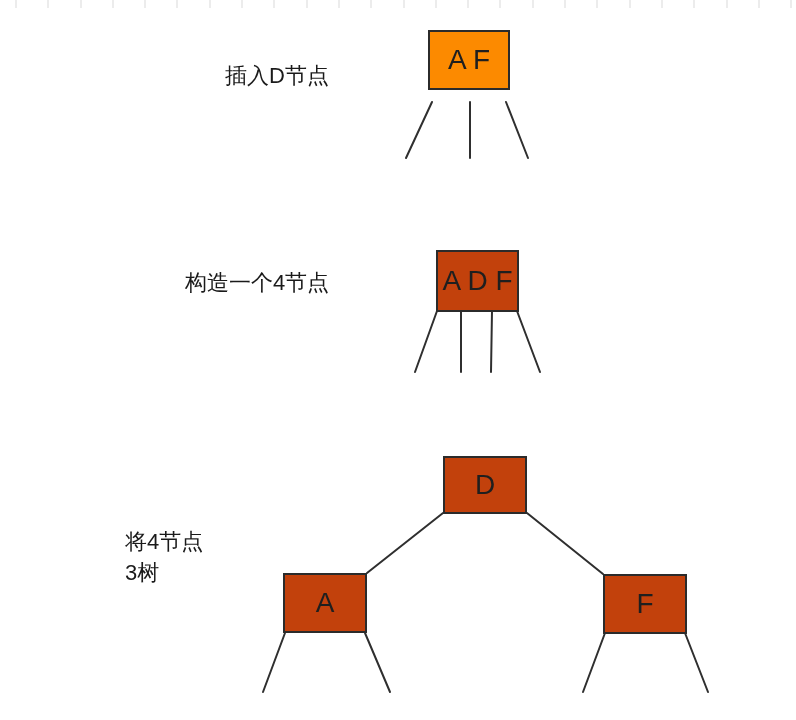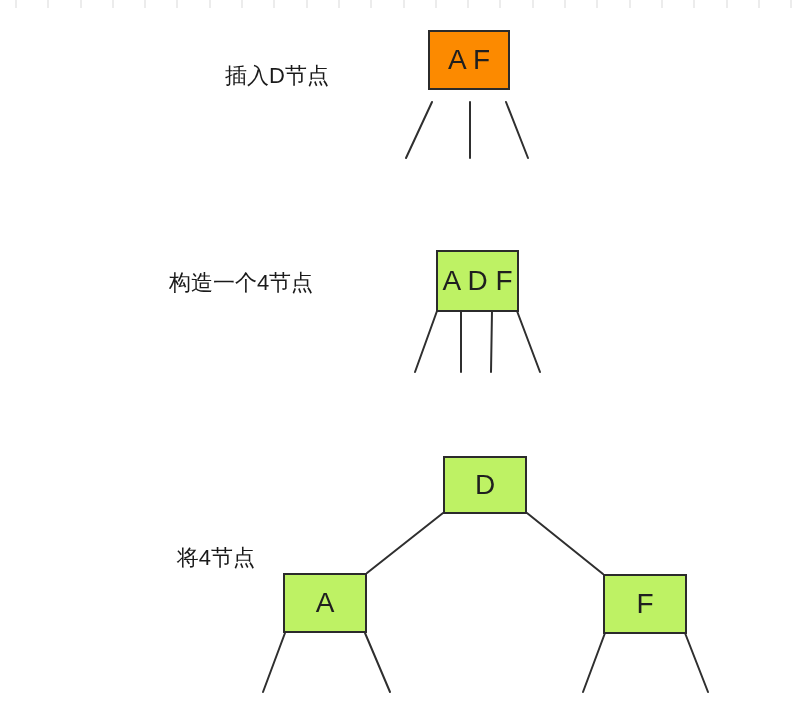--- a/index.html
+++ b/index.html
@@ -40,39 +40,39 @@
   }
   .caption {
     position: absolute;
     transform: translate(-50%, -50%);
     color: #1a1a1a;
     font-size: 22px;
     white-space: nowrap;
   }
   .caption.multiline {
     white-space: normal;
-    text-align: right;
+    text-align: left;
     line-height: 31px;
   }
   .node {
     position: absolute;
     box-sizing: border-box;
     border: 2px solid #2b2b2b;
     display: flex;
     align-items: center;
     justify-content: center;
     color: #1f1f1f;
     font-size: 28px;
     white-space: pre;
   }
   .node.orange { background: #fc8a00; }
-  .node.blue   { background: #bef264; }
+  .node.blue   { background: #c2410c; }
 
   #caption-1 { left: 277px; top: 76px; }
-  #caption-2 { left: 241px; top: 283px; }
+  #caption-2 { left: 257px; top: 283px; }
   #caption-3 { left: 190px; top: 557px; width: 130px; }
 
   #node-af  { left: 428px; top: 30px;  width: 82px; height: 60px; }
   #node-adf { left: 436px; top: 250px; width: 83px; height: 62px; }
   #node-d   { left: 443px; top: 456px; width: 84px; height: 58px; }
   #node-a   { left: 283px; top: 573px; width: 84px; height: 60px; }
   #node-f   { left: 603px; top: 574px; width: 84px; height: 60px; }
 </style>
 </head>
 <body>
@@ -106,20 +106,21 @@
     <span>A F</span>
   </div>
 
   <div id="caption-2" class="caption">构造一个4节点</div>
   <div id="node-adf" class="node blue">
     <span>A D F</span>
   </div>
 
   <div id="caption-3" class="caption multiline">
     <div>将4节点</div>
+    <div>3树</div>
   </div>
   <div id="node-d" class="node blue">
     <span>D</span>
   </div>
   <div id="node-a" class="node blue">
     <span>A</span>
   </div>
   <div id="node-f" class="node blue">
     <span>F</span>
   </div>

